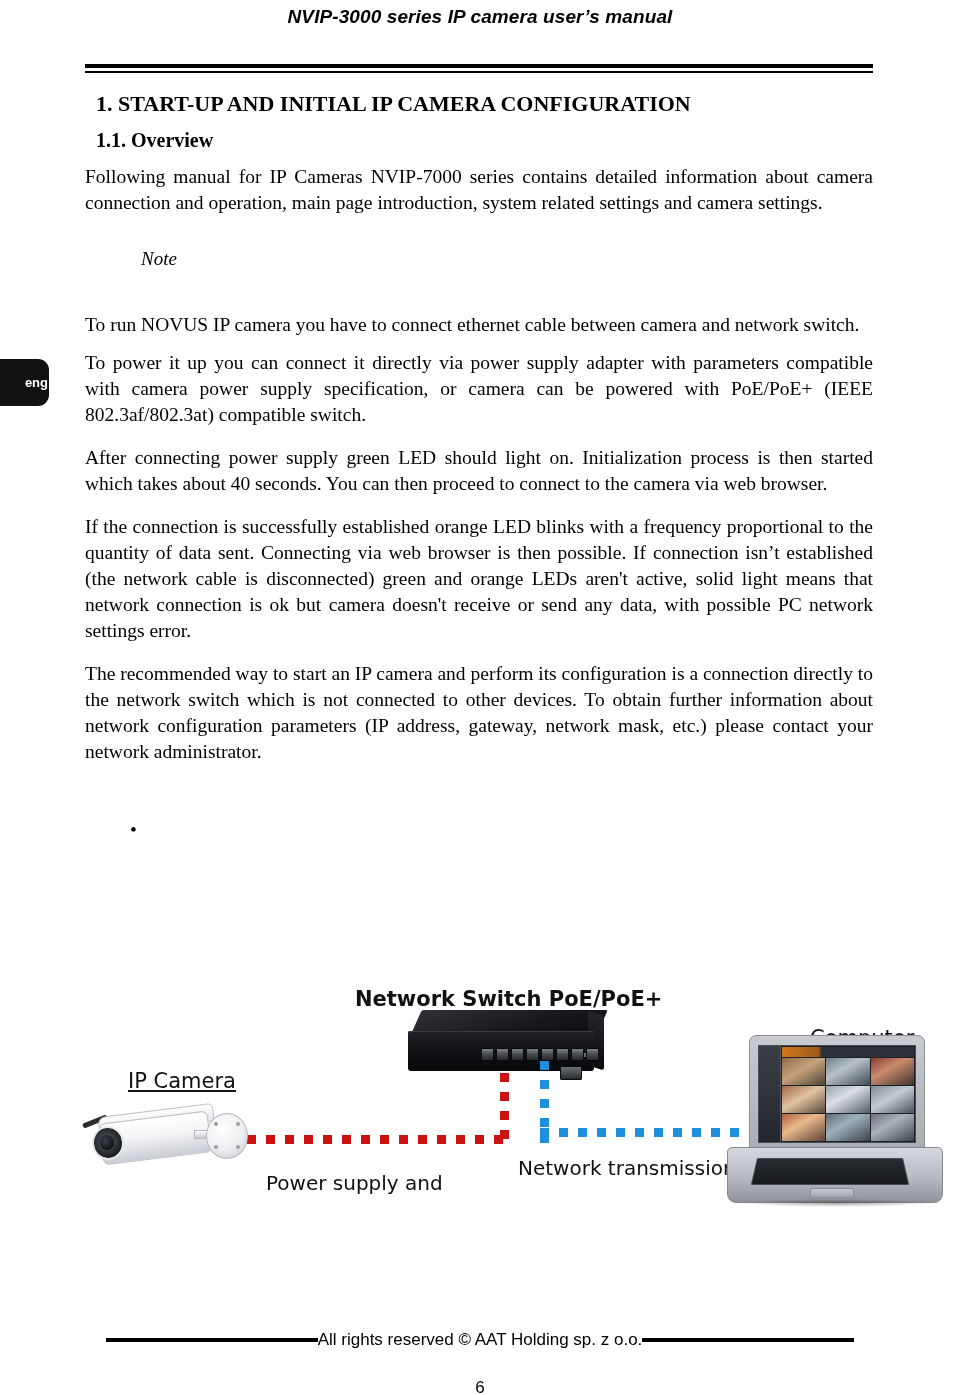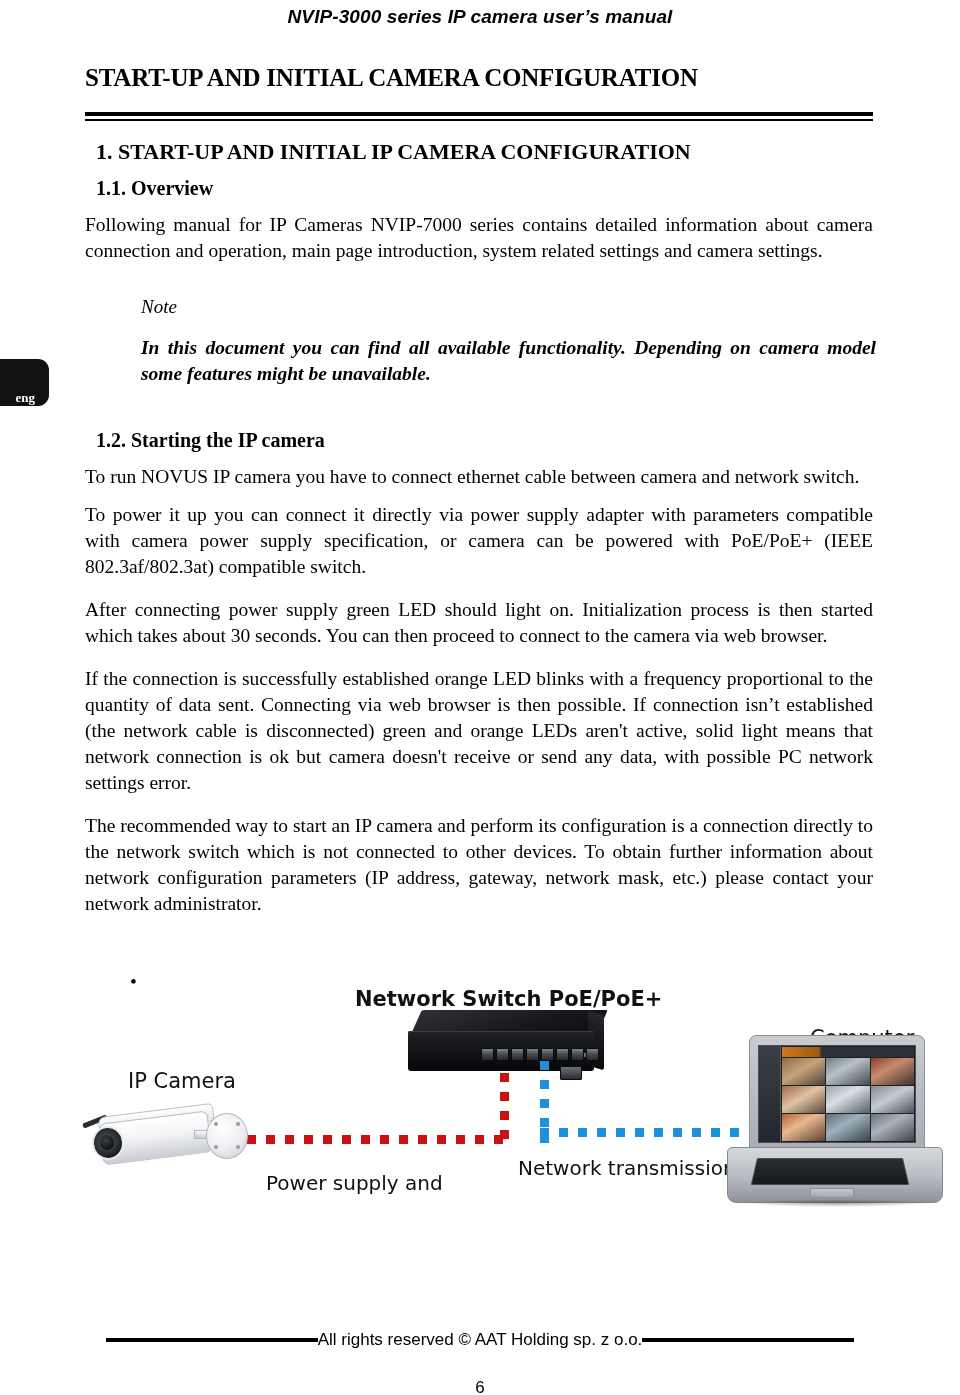--- a/index.html
+++ b/index.html
@@ -113,27 +113,27 @@
   
   .lang-tab {
     position: absolute;
     left: -85px;
     top: 295px;
     width: 49px;
     height: 47px;
     background: #111111;
     border-radius: 0 11px 11px 0;
     color: #ffffff;
-    font-family: Liberation Serif, serif;
+    font-family: Liberation Sans, sans-serif;
     font-size: 13px;
     font-weight: bold;
     display: flex;
-    align-items: flex-end;
+    align-items: center;
     justify-content: flex-end;
-    padding-right: 14px;
+    padding-right: 1px;
     box-sizing: border-box;
   }
 
   
   .bullet-row {
     display: flex;
     margin: 52px 0 0 45px;
     font-size: 19.5px;
   }
   .bullet-dot {
@@ -424,62 +424,59 @@
     font-size: 17px;
   }
 </style>
 </head>
 <body>
 
 <div class="page-header">NVIP-3000 series IP camera user’s manual</div>
 
 <div class="content">
 
-  <h1 class="doc-title">START-UP AND INITIAL CAMERA CONFIGURATION</h1>
 
   <div class="rule-double">
     <div class="thick"></div>
     <div class="gap"></div>
     <div class="thin"></div>
   </div>
 
   <h2 class="h1 indent">1. START-UP AND INITIAL IP CAMERA CONFIGURATION</h2>
 
   <h3 class="h2 indent">1.1. Overview</h3>
 
   <p class="body indent">Following manual for IP Cameras NVIP-7000 series contains detailed information about camera connection and operation, main page introduction, system related settings and camera settings.</p>
 
   <div class="note-block">
     <div class="note-title">Note</div>
-    <p class="note-text">In this document you can find all available functionality. Depending on camera model some features might be unavailable.</p>
-  </div>
-
-  <h3 class="h2 indent">1.2. Starting the IP camera</h3>
+  </div>
+
 
   <p class="body indent tight">To run NOVUS IP camera you have to connect ethernet cable between camera and network switch.</p>
   <p class="body">To power it up you can connect it directly via power supply adapter with parameters compatible with camera power supply specification, or camera can be powered with PoE/PoE+ (IEEE 802.3af/802.3at) compatible switch.</p>
-  <p class="body">After connecting power supply green LED should light on. Initialization  process is then started which takes about 30 seconds. You can then proceed to connect to the camera via web browser.</p>
+  <p class="body">After connecting power supply green LED should light on. Initialization  process is then started which takes about 40 seconds. You can then proceed to connect to the camera via web browser.</p>
   <p class="body">If the connection is successfully established orange LED  blinks with a frequency proportional to the quantity of data sent. Connecting via web browser is then possible. If connection isn’t established (the network cable is disconnected) green and orange LEDs aren't active, solid light means that network connection is ok but camera doesn't receive or send any data, with possible PC network settings error.</p>
   <p class="body">The recommended way to start an IP camera and perform its configuration is a connection directly to the network switch which is not connected to other devices. To obtain further information about network configuration parameters (IP address, gateway, network mask, etc.) please  contact your network administrator.</p>
 
   <div class="bullet-row">
     <span class="bullet-dot">•</span>
   </div>
 
   <div class="lang-tab">
     <span>eng</span>
   </div>
 
 </div>
 
 <div class="diagram">
 
   <div class="dlabel" style="left:355px; top:12px;font-weight:bold;">Network Switch  PoE/PoE+</div>
   <div class="dlabel" style="left:810px; top:51px;">Computer</div>
-  <div class="dlabel" style="left:128px; top:94px;">IP Camera</div>
+  <div class="dlabel" style="left:128px; top:94px;text-decoration:underline;">IP Camera</div>
   <div class="dlabel small" style="left:266px; top:196px;">Power supply and</div>
   <div class="dlabel small" style="left:518px; top:181px;">Network transmission</div>
 
   <div class="switch">
     <div class="top-face"></div>
     <div class="right-face"></div>
     <div class="front-face">
       <div class="brandmark"></div>
       <div class="sfp"></div>
     </div>

